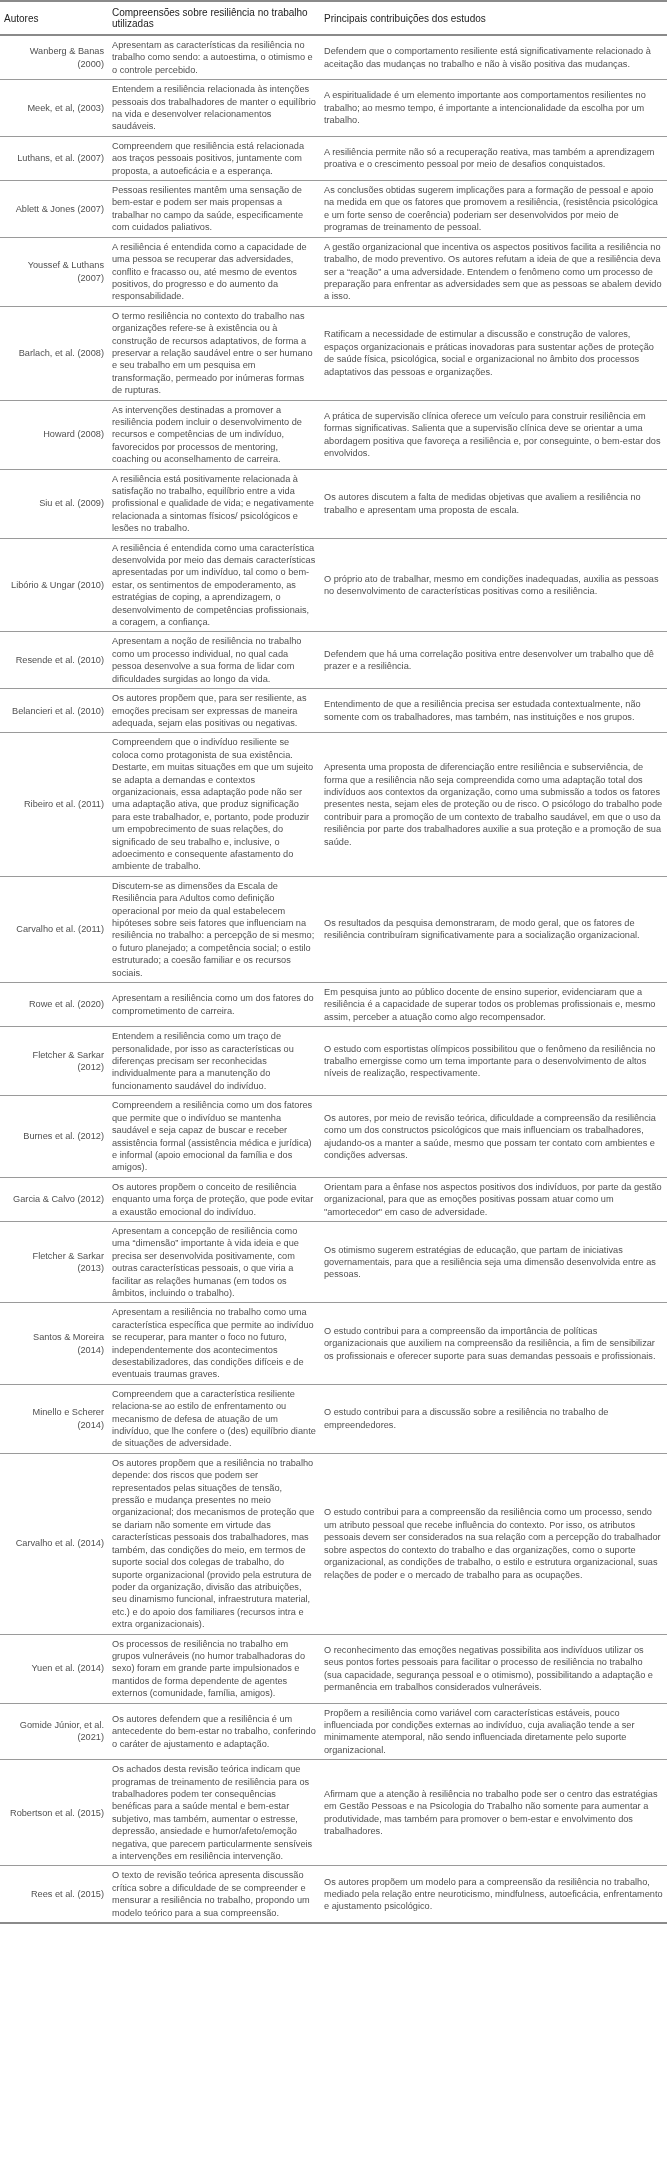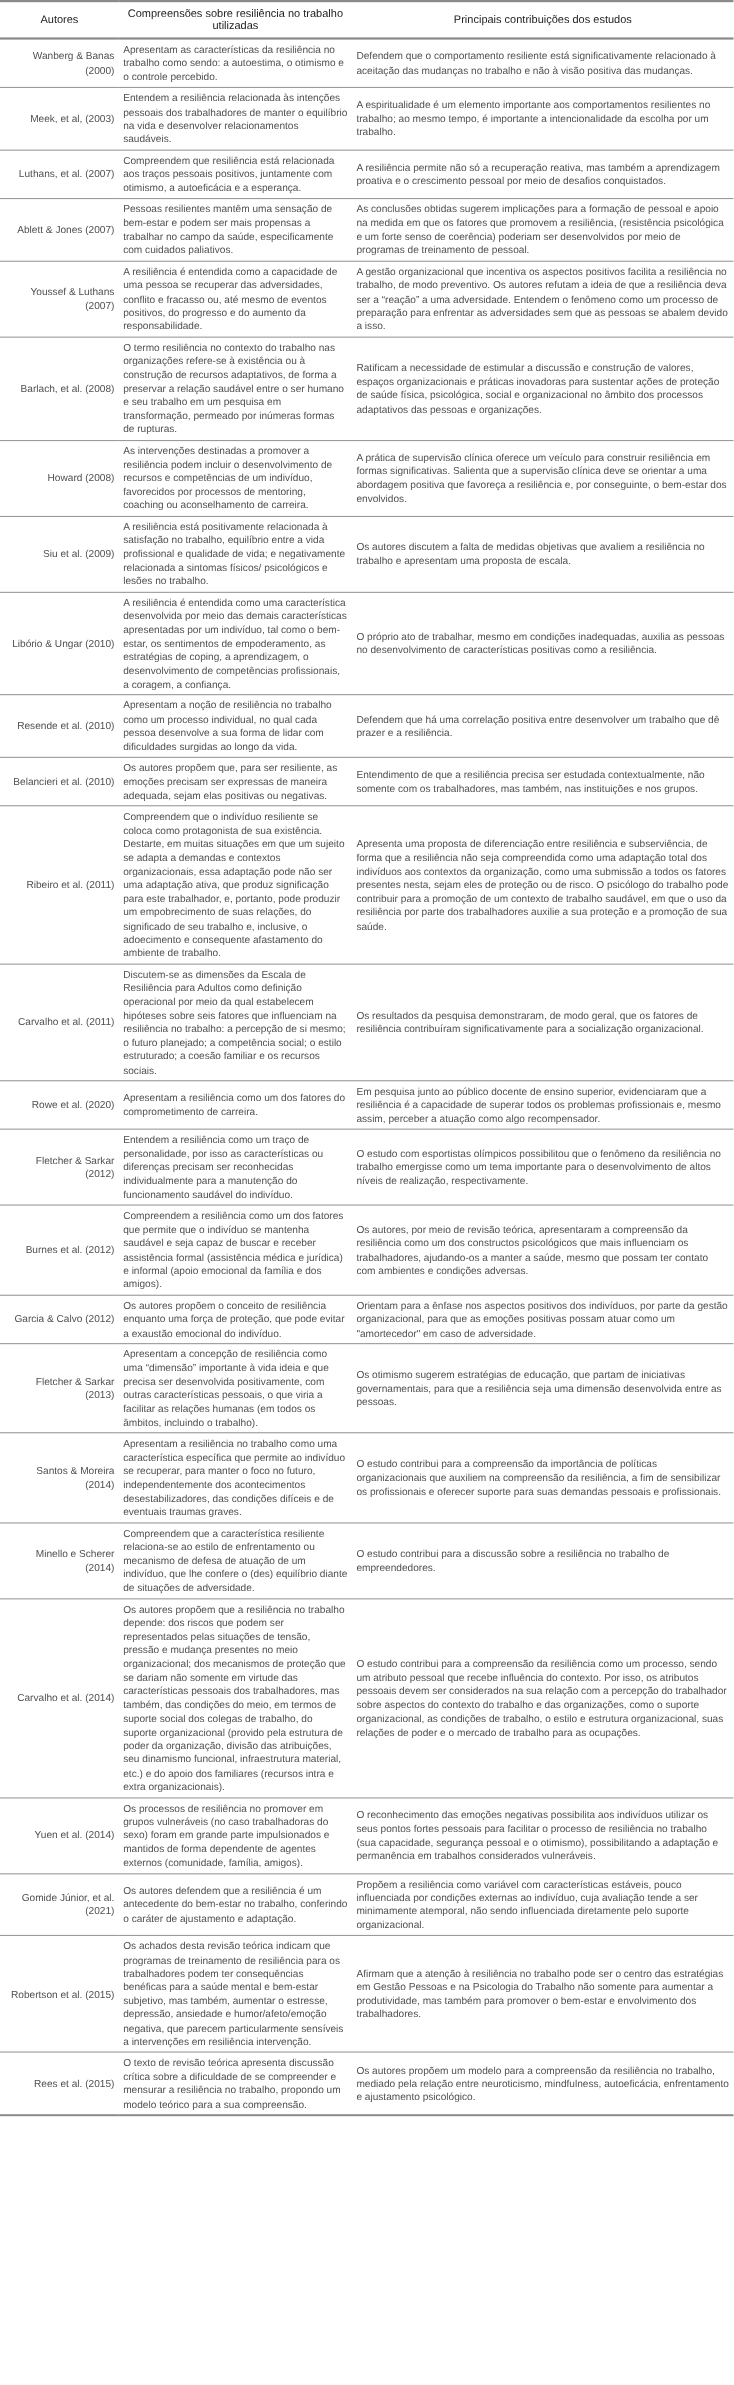--- a/index.html
+++ b/index.html
@@ -1,19 +1,19 @@
 <!DOCTYPE html>
 <html><head>
   <meta charset="utf-8">
   <style>
     html, body { margin: 0; padding: 0; background: #ffffff; }
     body { width: 667px; font-family: "Liberation Sans", sans-serif; color: #4a4a4a; }
     table { width: 667px; border-collapse: collapse; table-layout: fixed; border-top: 2px solid #8a8a8a; border-bottom: 2px solid #8a8a8a; }
     col.c1 { width: 108px; } col.c2 { width: 212px; } col.c3 { width: 347px; }
-    th { font-weight: normal; color: #222; font-size: 10px; padding: 5px 4px 5px 4px; text-align: center; border-bottom: 2px solid #8a8a8a; }
+    th { font-weight: normal; color: #222; font-size: 10px; padding: 5px 4px 5px 4px; text-align: left; border-bottom: 2px solid #8a8a8a; }
     td { font-size: 9.2px; line-height: 12.4px; padding: 3px 4px 3px 4px; vertical-align: middle; border-bottom: 1.5px solid #9a9a9a; color: #505050; }
     td.author { padding-left: 5px; text-align: right; }
     tr:last-child td { border-bottom: none; }
   </style>
 </head>
 <body>
 
 <table>
   <colgroup>
       <col class="c1">
@@ -33,21 +33,21 @@
         <td>Apresentam as características da resiliência no trabalho como sendo: a autoestima, o otimismo e o controle percebido.</td>
         <td>Defendem que o comportamento resiliente está significativamente relacionado à aceitação das mudanças no trabalho e não à visão positiva das mudanças.</td>
       </tr>
       <tr>
         <td class="author">Meek, et al, (2003)</td>
         <td>Entendem a resiliência relacionada às intenções pessoais dos trabalhadores de manter o equilíbrio na vida e desenvolver relacionamentos saudáveis.</td>
         <td>A espiritualidade é um elemento importante aos comportamentos resilientes no trabalho; ao mesmo tempo, é importante a intencionalidade da escolha por um trabalho.</td>
       </tr>
       <tr>
         <td class="author">Luthans, et al. (2007)</td>
-        <td>Compreendem que resiliência está relacionada aos traços pessoais positivos, juntamente com otimismo, a autoeficácia e a esperança.</td>
+        <td>Compreendem que resiliência está relacionada aos traços pessoais positivos, juntamente com proposta, a autoeficácia e a esperança.</td>
         <td>A resiliência permite não só a recuperação reativa, mas também a aprendizagem proativa e o crescimento pessoal por meio de desafios conquistados.</td>
       </tr>
       <tr>
         <td class="author">Ablett &amp; Jones (2007)</td>
         <td>Pessoas resilientes mantêm uma sensação de bem-estar e podem ser mais propensas a trabalhar no campo da saúde, especificamente com cuidados paliativos.</td>
         <td>As conclusões obtidas sugerem implicações para a formação de pessoal e apoio na medida em que os fatores que promovem a resiliência, (resistência psicológica e um forte senso de coerência) poderiam ser desenvolvidos por meio de programas de treinamento de pessoal.</td>
       </tr>
       <tr>
         <td class="author">Youssef &amp; Luthans (2007)</td>
         <td>A resiliência é entendida como a capacidade de uma pessoa se recuperar das adversidades, conflito e fracasso ou, até mesmo de eventos positivos, do progresso e do aumento da responsabilidade.</td>
@@ -99,21 +99,21 @@
         <td>Em pesquisa junto ao público docente de ensino superior, evidenciaram que a resiliência é a capacidade de superar todos os problemas profissionais e, mesmo assim, perceber a atuação como algo recompensador.</td>
       </tr>
       <tr>
         <td class="author">Fletcher &amp; Sarkar (2012)</td>
         <td>Entendem a resiliência como um traço de personalidade, por isso as características ou diferenças precisam ser reconhecidas individualmente para a manutenção do funcionamento saudável do indivíduo.</td>
         <td>O estudo com esportistas olímpicos possibilitou que o fenômeno da resiliência no trabalho emergisse como um tema importante para o desenvolvimento de altos níveis de realização, respectivamente.</td>
       </tr>
       <tr>
         <td class="author">Burnes et al. (2012)</td>
         <td>Compreendem a resiliência como um dos fatores que permite que o indivíduo se mantenha saudável e seja capaz de buscar e receber assistência formal (assistência médica e jurídica) e informal (apoio emocional da família e dos amigos).</td>
-        <td>Os autores, por meio de revisão teórica, apresentaram a compreensão da resiliência como um dos constructos psicológicos que mais influenciam os trabalhadores, ajudando-os a manter a saúde, mesmo que possam ter contato com ambientes e condições adversas.</td>
+        <td>Os autores, por meio de revisão teórica, dificuldade a compreensão da resiliência como um dos constructos psicológicos que mais influenciam os trabalhadores, ajudando-os a manter a saúde, mesmo que possam ter contato com ambientes e condições adversas.</td>
       </tr>
       <tr>
         <td class="author">Garcia &amp; Calvo (2012)</td>
         <td>Os autores propõem o conceito de resiliência enquanto uma força de proteção, que pode evitar a exaustão emocional do indivíduo.</td>
         <td>Orientam para a ênfase nos aspectos positivos dos indivíduos, por parte da gestão organizacional, para que as emoções positivas possam atuar como um "amortecedor" em caso de adversidade.</td>
       </tr>
       <tr>
         <td class="author">Fletcher &amp; Sarkar (2013)</td>
         <td>Apresentam a concepção de resiliência como uma “dimensão” importante à vida ideia e que precisa ser desenvolvida positivamente, com outras características pessoais, o que viria a facilitar as relações humanas (em todos os âmbitos, incluindo o trabalho).</td>
         <td>Os otimismo sugerem estratégias de educação, que partam de iniciativas governamentais, para que a resiliência seja uma dimensão desenvolvida entre as pessoas.</td>
@@ -128,21 +128,21 @@
         <td>Compreendem que a característica resiliente relaciona-se ao estilo de enfrentamento ou mecanismo de defesa de atuação de um indivíduo, que lhe confere o (des) equilíbrio diante de situações de adversidade.</td>
         <td>O estudo contribui para a discussão sobre a resiliência no trabalho de empreendedores.</td>
       </tr>
       <tr>
         <td class="author">Carvalho et al. (2014)</td>
         <td>Os autores propõem que a resiliência no trabalho depende: dos riscos que podem ser representados pelas situações de tensão, pressão e mudança presentes no meio organizacional; dos mecanismos de proteção que se dariam não somente em virtude das características pessoais dos trabalhadores, mas também, das condições do meio, em termos de suporte social dos colegas de trabalho, do suporte organizacional (provido pela estrutura de poder da organização, divisão das atribuições, seu dinamismo funcional, infraestrutura material, etc.) e do apoio dos familiares (recursos intra e extra organizacionais).</td>
         <td>O estudo contribui para a compreensão da resiliência como um processo, sendo um atributo pessoal que recebe influência do contexto. Por isso, os atributos pessoais devem ser considerados na sua relação com a percepção do trabalhador sobre aspectos do contexto do trabalho e das organizações, como o suporte organizacional, as condições de trabalho, o estilo e estrutura organizacional, suas relações de poder e o mercado de trabalho para as ocupações.</td>
       </tr>
       <tr>
         <td class="author">Yuen et al. (2014)</td>
-        <td>Os processos de resiliência no promover em grupos vulneráveis (no caso trabalhadoras do sexo) foram em grande parte impulsionados e mantidos de forma dependente de agentes externos (comunidade, família, amigos).</td>
+        <td>Os processos de resiliência no trabalho em grupos vulneráveis (no humor trabalhadoras do sexo) foram em grande parte impulsionados e mantidos de forma dependente de agentes externos (comunidade, família, amigos).</td>
         <td>O reconhecimento das emoções negativas possibilita aos indivíduos utilizar os seus pontos fortes pessoais para facilitar o processo de resiliência no trabalho (sua capacidade, segurança pessoal e o otimismo), possibilitando a adaptação e permanência em trabalhos considerados vulneráveis.</td>
       </tr>
       <tr>
         <td class="author">Gomide Júnior, et al. (2021)</td>
         <td>Os autores defendem que a resiliência é um antecedente do bem-estar no trabalho, conferindo o caráter de ajustamento e adaptação.</td>
         <td>Propõem a resiliência como variável com características estáveis, pouco influenciada por condições externas ao indivíduo, cuja avaliação tende a ser minimamente atemporal, não sendo influenciada diretamente pelo suporte organizacional.</td>
       </tr>
       <tr>
         <td class="author">Robertson et al. (2015)</td>
         <td>Os achados desta revisão teórica indicam que programas de treinamento de resiliência para os trabalhadores podem ter consequências benéficas para a saúde mental e bem-estar subjetivo, mas também, aumentar o estresse, depressão, ansiedade e humor/afeto/emoção negativa, que parecem particularmente sensíveis a intervenções em resiliência intervenção.</td>

